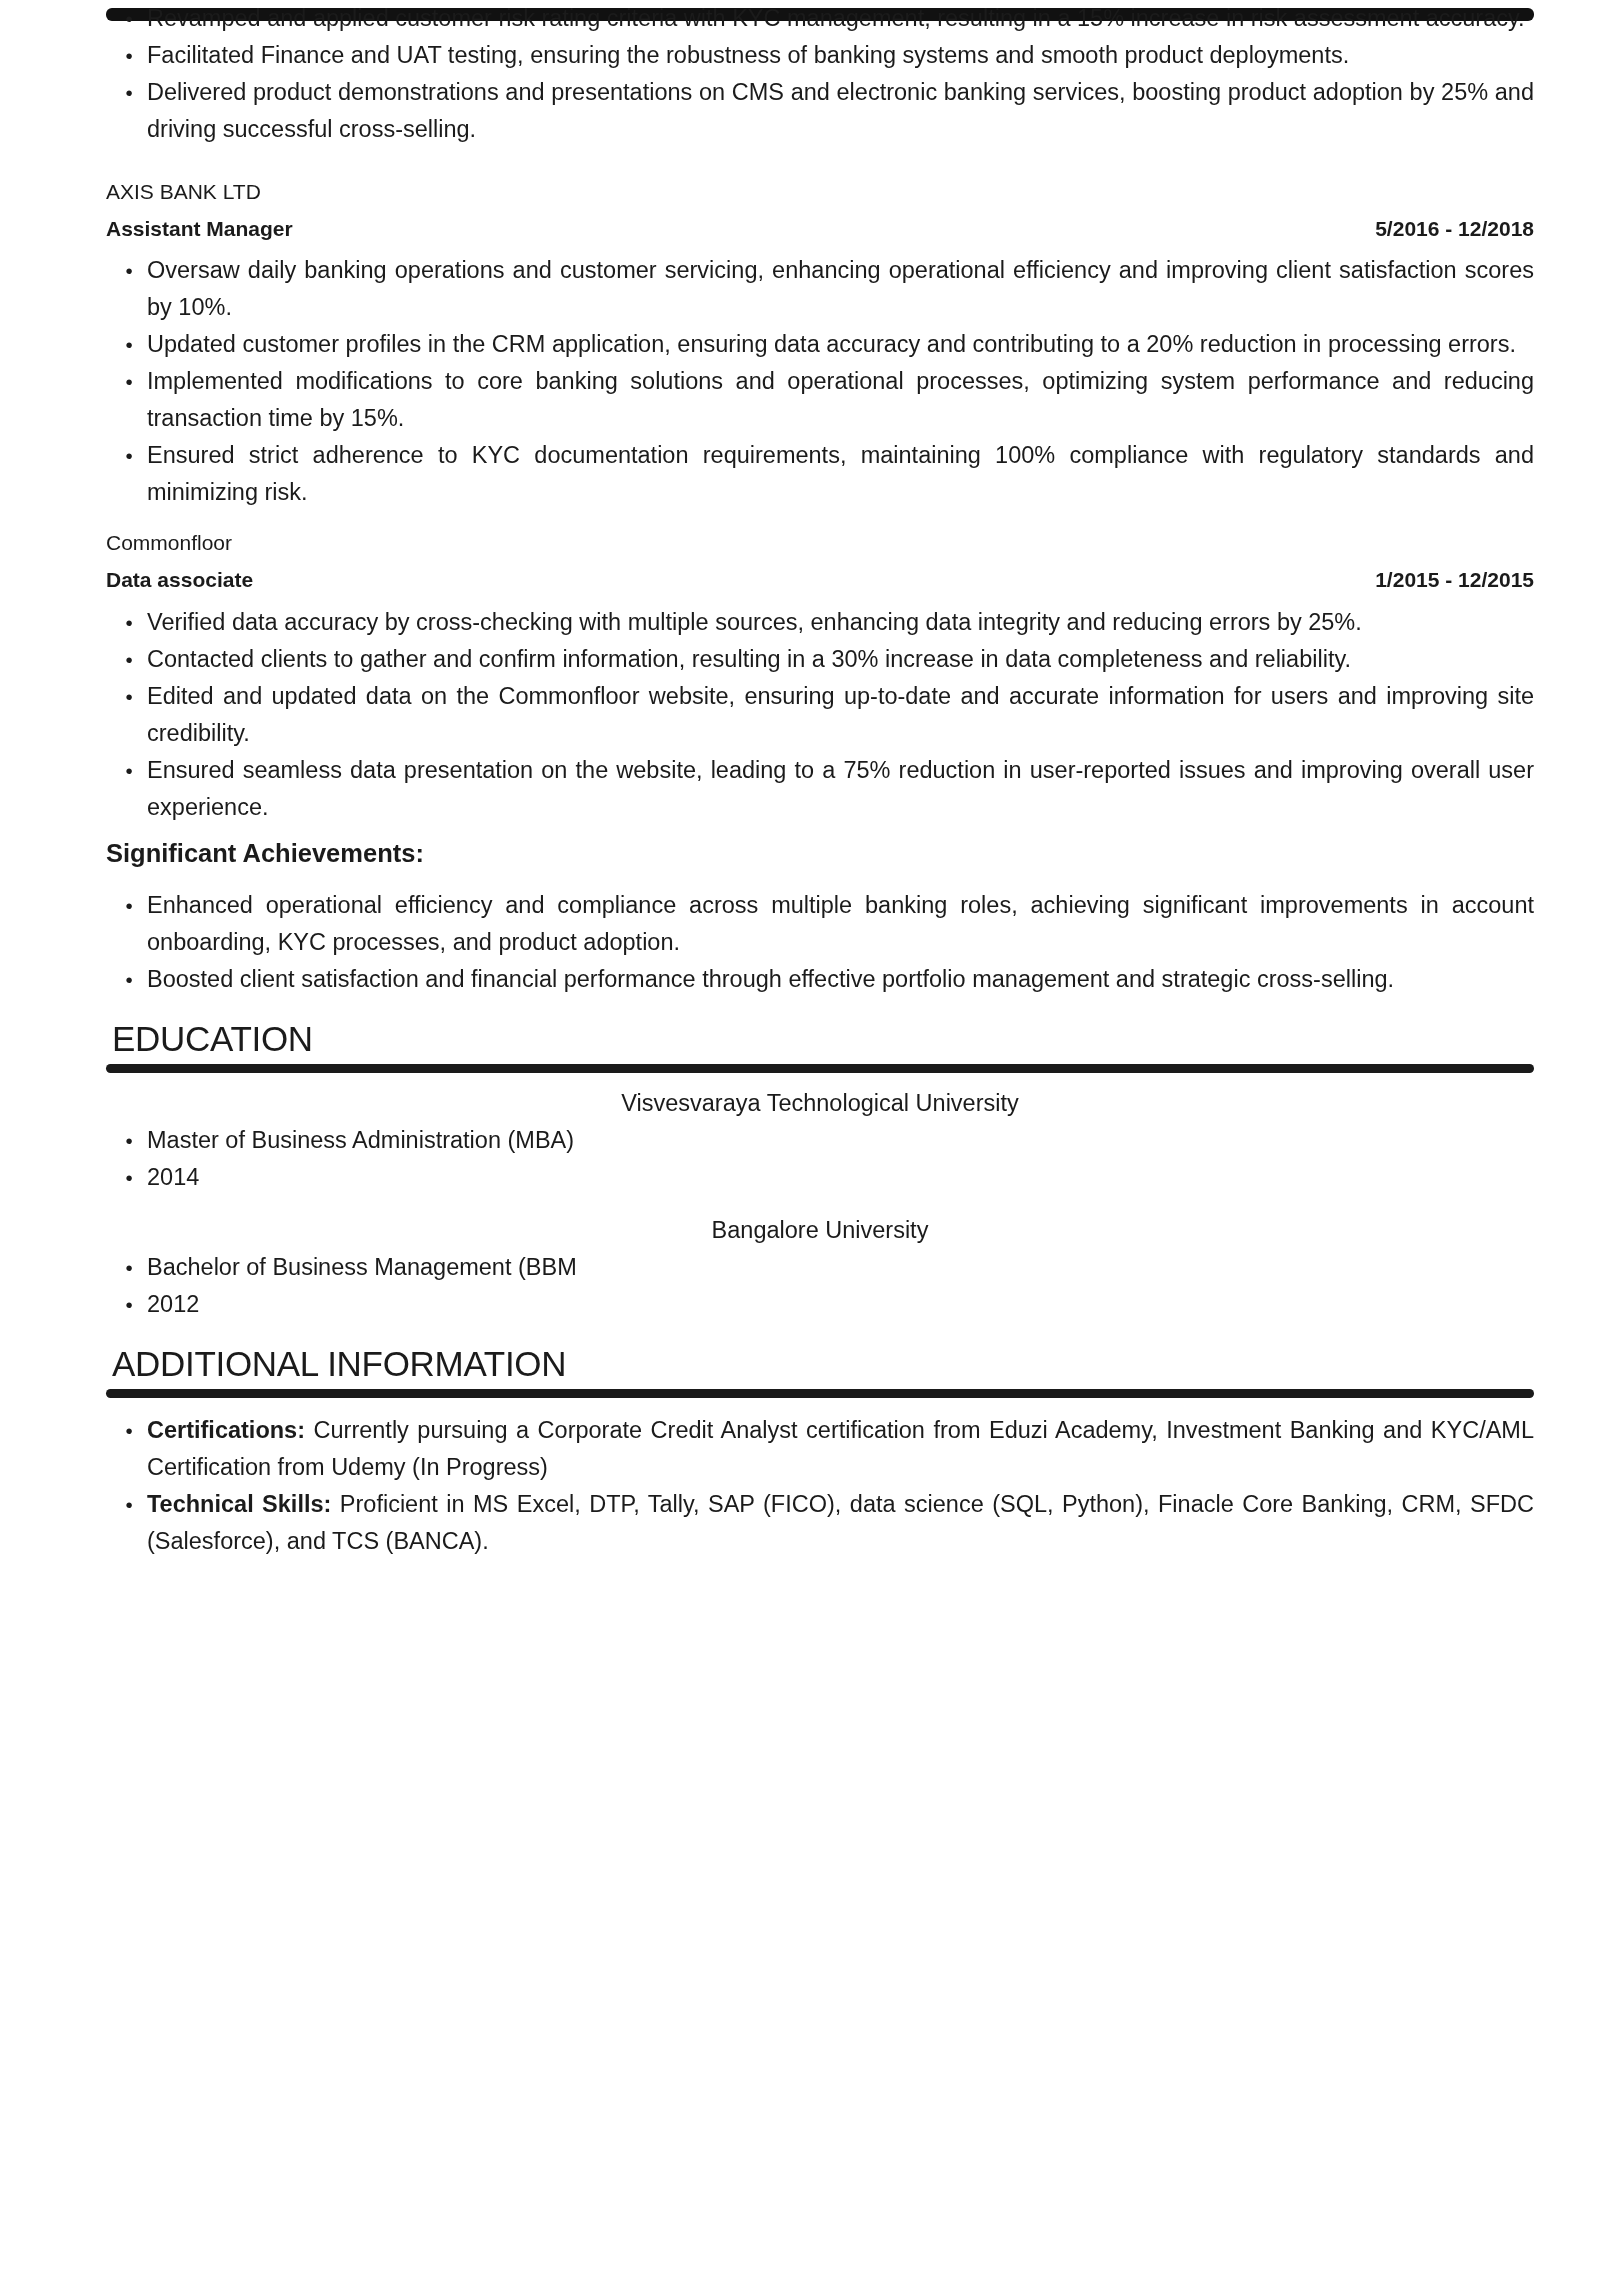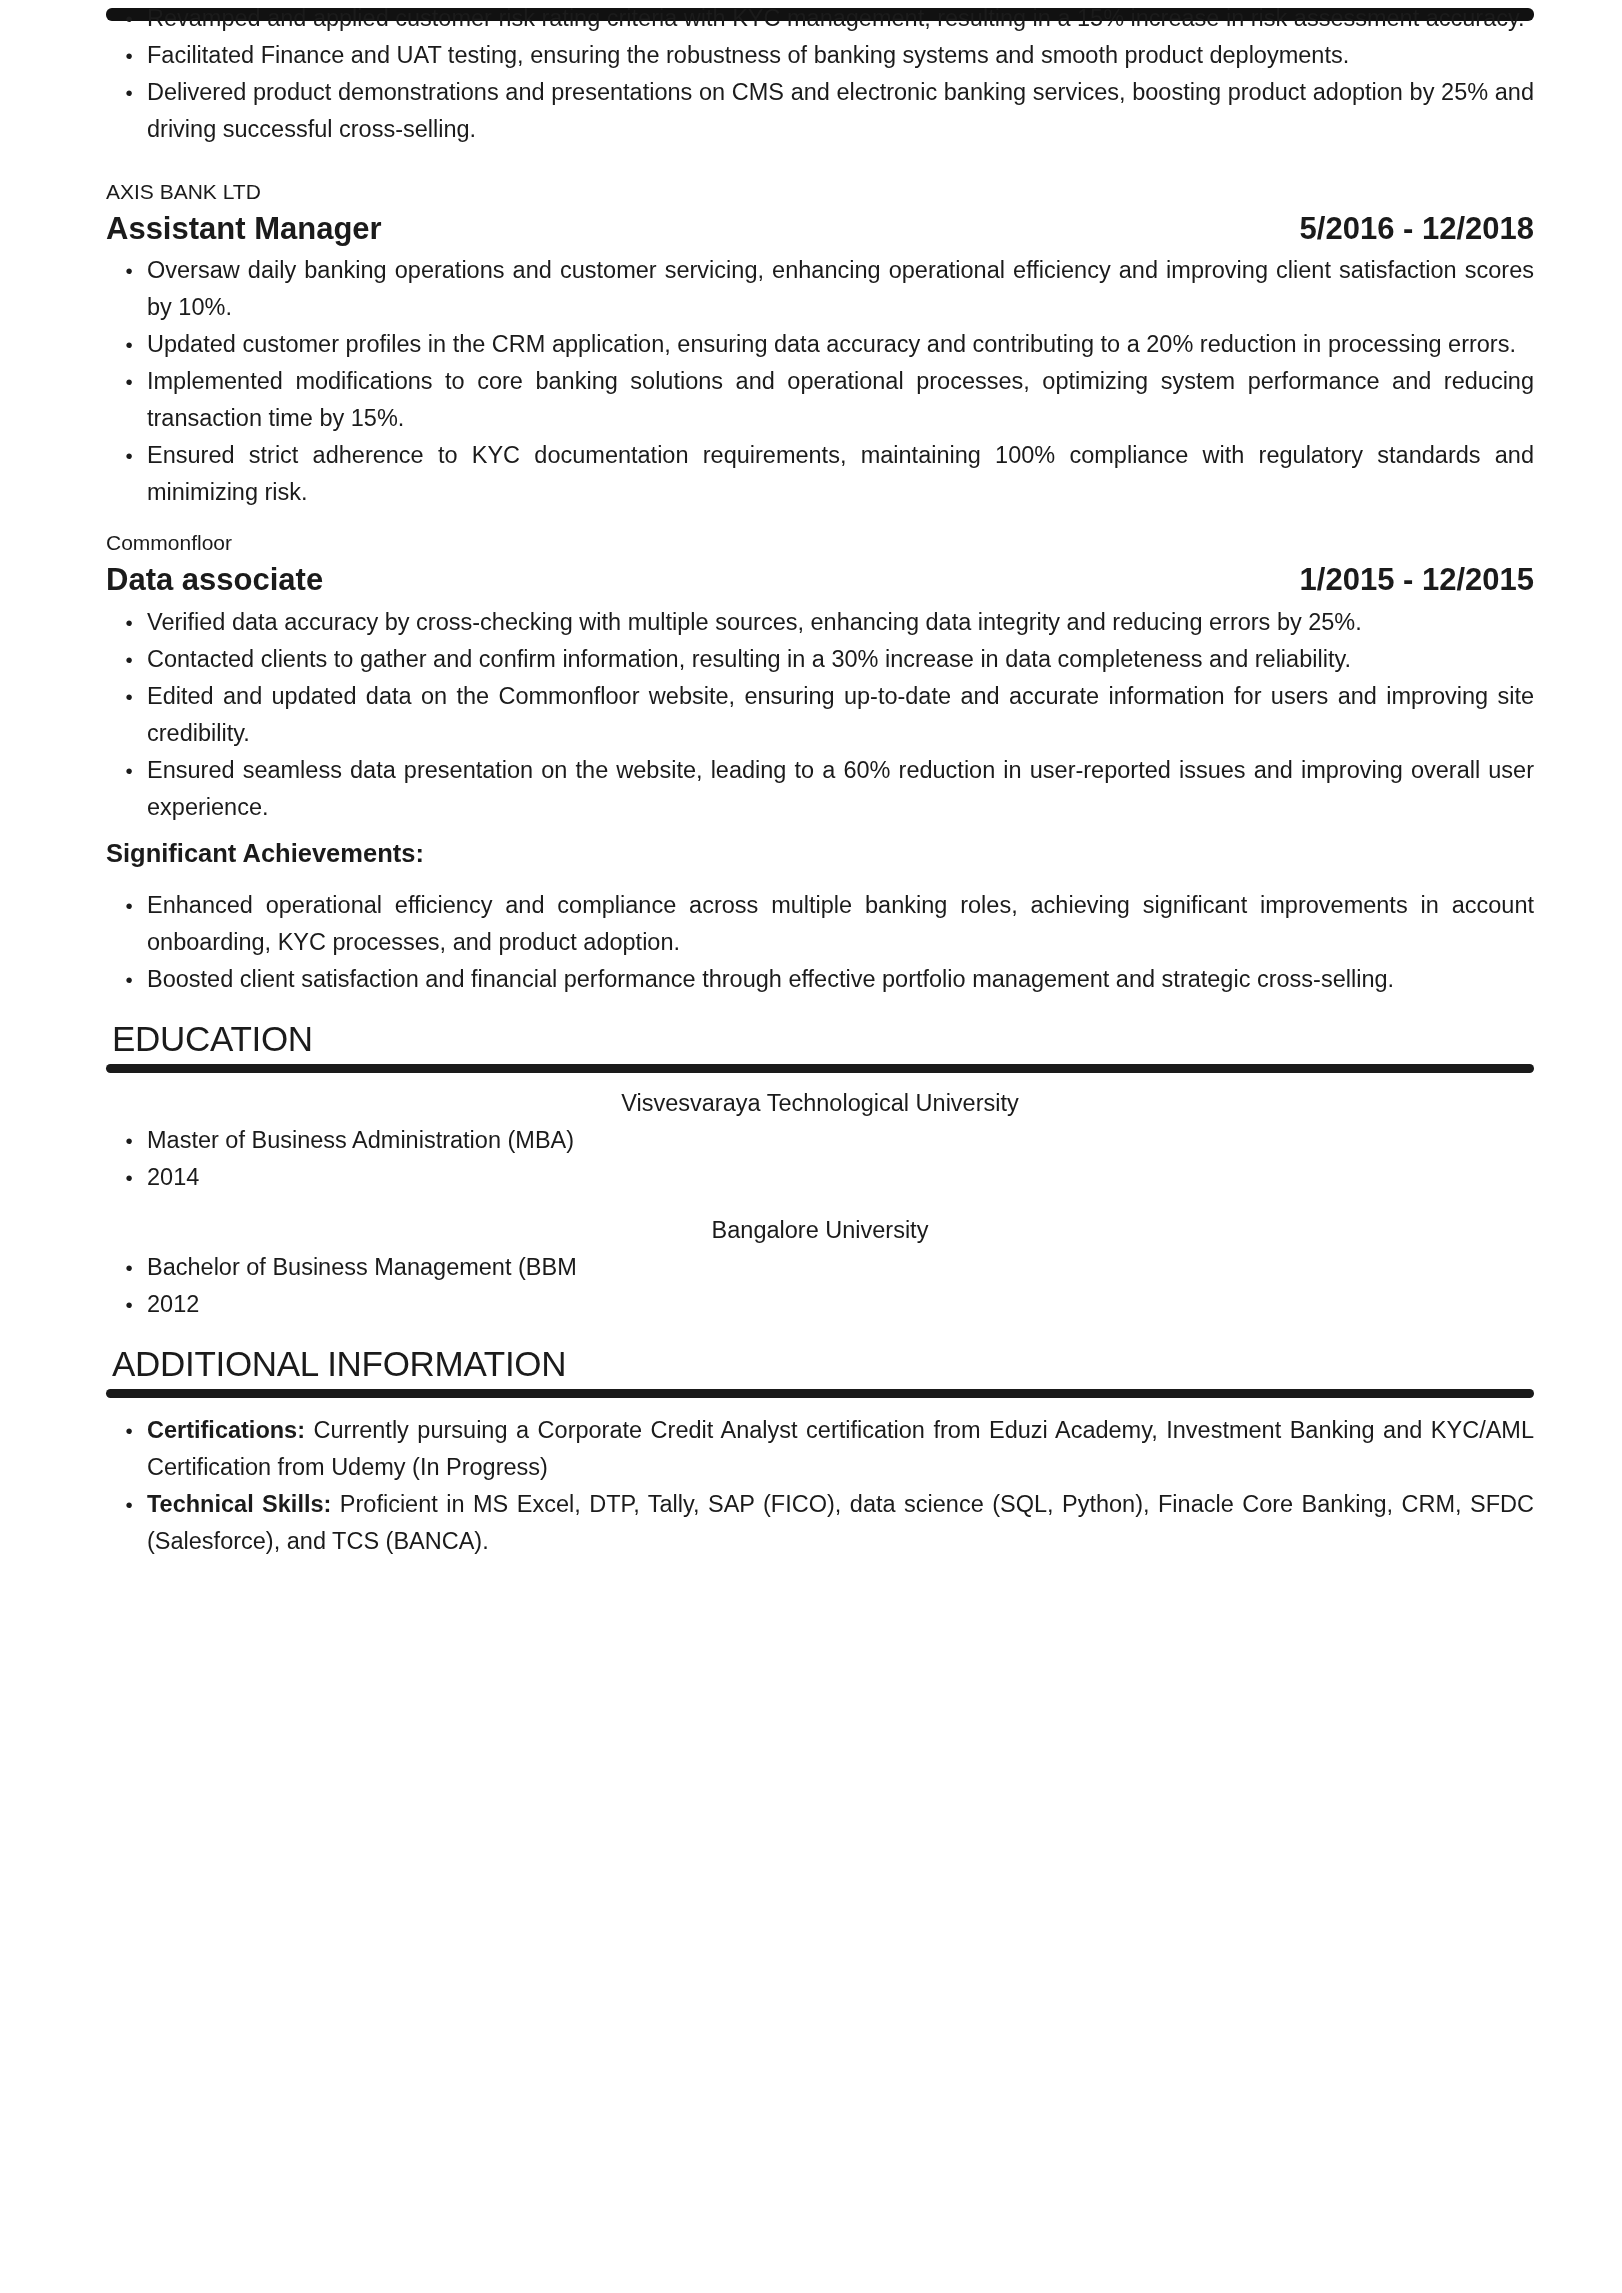--- a/index.html
+++ b/index.html
@@ -26,21 +26,21 @@
     position:absolute; left:19.6px; top:0;
     font-size:20.6px; line-height:37px;
   }
   ul.bullets.plain > li { text-align:left; }
 
   .top-bullets { margin-top:135px; }
 
   .job-company { font-size:21px; line-height:37px; font-weight:normal; }
   .job-title-row {
     display:flex; justify-content:space-between; align-items:baseline;
-    font-weight:bold; font-size:31px; line-height:37px;
+    font-weight:bold; font-size:21px; line-height:37px;
   }
   .job { margin-top:24.5px; }
   .job ul.bullets { margin-top:5.9px; }
   #job-commonfloor { margin-top:13px; }
 
   .ach-heading { font-size:25.5px; line-height:35px; font-weight:bold; margin:9.8px 0 0 0; }
   #achievement-bullets { margin-top:15.7px; }
 
   .section-heading {
     font-size:35px; line-height:39px; font-weight:normal;
@@ -85,21 +85,21 @@
   <section class="job" id="job-commonfloor">
     <div class="job-company">Commonfloor</div>
     <div class="job-title-row">
       <span>Data associate</span>
       <span>1/2015 - 12/2015</span>
     </div>
     <ul class="bullets">
       <li>Verified data accuracy by cross-checking with multiple sources, enhancing data integrity and reducing errors by 25%.</li>
       <li>Contacted clients to gather and confirm information, resulting in a 30% increase in data completeness and reliability.</li>
       <li>Edited and updated data on the Commonfloor website, ensuring up-to-date and accurate information for users and improving site credibility.</li>
-      <li>Ensured seamless data presentation on the website, leading to a 60% reduction in user-reported issues and improving overall user experience.</li>
+      <li>Ensured seamless data presentation on the website, leading to a 75% reduction in user-reported issues and improving overall user experience.</li>
     </ul>
   </section>
 
   <section>
     <h3 class="ach-heading">Significant Achievements:</h3>
     <ul class="bullets" id="achievement-bullets">
       <li>Enhanced operational efficiency and compliance across multiple banking roles, achieving significant improvements in account onboarding, KYC processes, and product adoption.</li>
       <li>Boosted client satisfaction and financial performance through effective portfolio management and strategic cross-selling.</li>
     </ul>
   </section>

